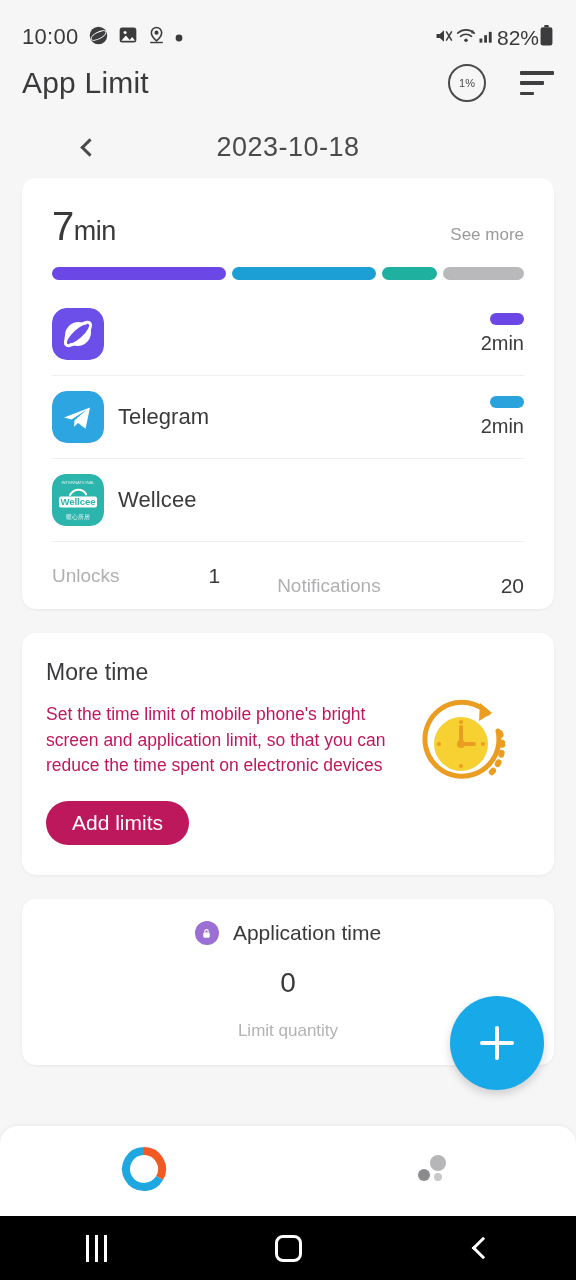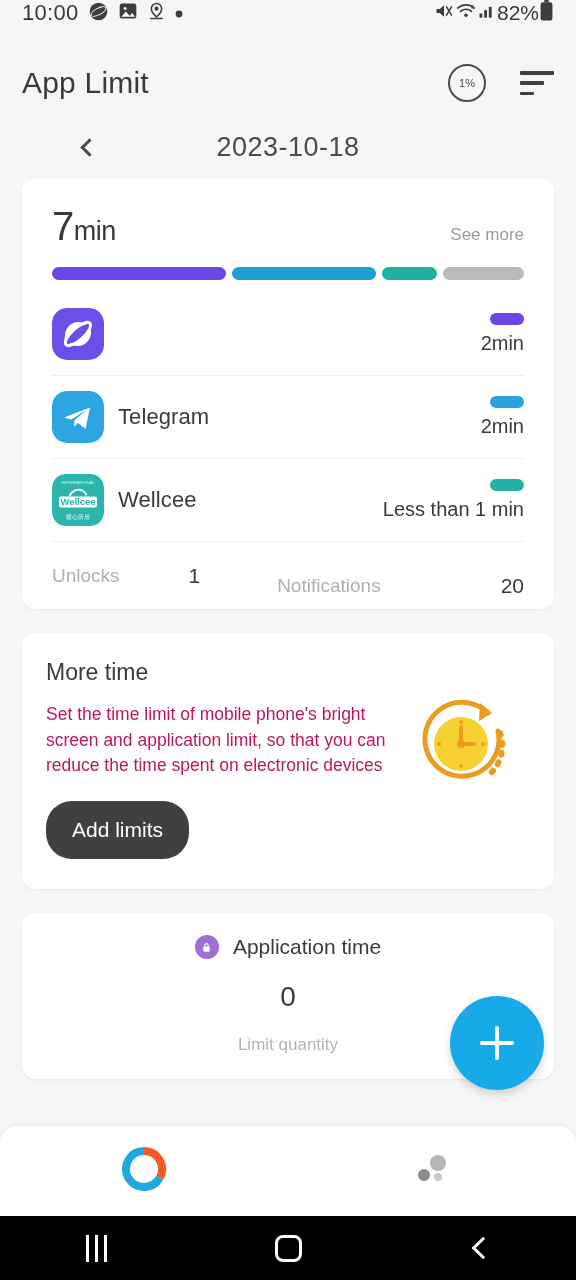--- a/index.html
+++ b/index.html
@@ -6,21 +6,21 @@
   html, body {
     width: 576px; height: 1280px;
     background: #f7f7f7;
     font-family: "Liberation Sans", sans-serif;
     overflow: hidden;
   }
   .screen { position: relative; width: 576px; height: 1280px; background: #f6f6f6; }
 
   
   .statusbar {
-    height: 50px; display: flex; align-items: flex-start;
+    height: 50px; display: flex; align-items: flex-end;
     padding: 0 22px; color: #3c3c3c;
   }
   .sb-left { display: flex; align-items: center; gap: 9px; }
   .sb-time { font-size: 22px; letter-spacing: .3px; color: #39393b; }
   .sb-right { margin-left: auto; display: flex; align-items: center; gap: 0; }
   .sb-batt-text { font-size: 21px; color: #39393b; }
   .icon-sq { display: inline-block; }
 
   
   .appbar {
@@ -71,30 +71,30 @@
     position: relative; overflow: hidden; }
   .app-name { font-size: 22px; color: #3a3a3c; margin-left: 14px; letter-spacing: .1px; }
   .app-right { margin-left: auto; display: flex; flex-direction: column; align-items: flex-end; }
   .app-pill { width: 34px; height: 12px; border-radius: 6px; }
   .app-time { font-size: 20px; color: #3a3a3c; margin-top: 7px; white-space: nowrap; }
 
   .sum-foot { display: flex; align-items: center; height: 68px;
     border-top: 1px solid #efefef; }
   .sf-label { font-size: 19px; color: #b0b0b3; }
   .sf-value { font-size: 21px; color: #3a3a3c; }
-  .sf-g1 { display: flex; align-items: center; gap: 69px; }
+  .sf-g1 { display: flex; align-items: center; gap: 89px; }
   .sf-g2 { margin-left: auto; display: flex; align-items: center; gap: 120px; margin-top: 20px; }
 
   
   .moretime { margin-top: 24px; padding: 26px 24px 30px 24px; position: relative; }
   .mt-title { font-size: 23px; color: #3a3a3c; }
   .mt-desc { font-size: 17.5px; color: #be185d; line-height: 1.47; margin-top: 16px;
     max-width: 340px; }
-  .mt-btn { margin-top: 22px; background: #404040; color: #fff; border: none;
-    border-radius: 26px; height: 58px; padding: 0 26px; font-size: 21px;
+  .mt-btn { margin-top: 22px; background: #be185d; color: #fff; border: none;
+    border-radius: 26px; height: 44px; padding: 0 26px; font-size: 21px;
     font-family: "Liberation Sans", sans-serif; cursor: pointer; }
   .mt-art { position: absolute; right: 40px; top: 58px; width: 104px; height: 104px; }
 
   
   .stats { display: flex; gap: 22px; margin: 24px 22px 0 22px; }
   .stat { flex: 1; background: #fff; border-radius: 14px; padding: 22px 16px 24px 16px;
     box-shadow: 0 1px 3px rgba(0,0,0,.06); text-align: center; }
   .stat-head { display: flex; align-items: center; justify-content: center; gap: 14px; }
   .stat-badge { width: 24px; height: 24px; border-radius: 50%; flex: none;
     display: flex; align-items: center; justify-content: center; }
@@ -266,24 +266,20 @@
           <svg width="52" height="52" viewBox="0 0 52 52">
               <rect width="52" height="52" rx="13" fill="#2cb5ad"></rect>
               <text x="26" y="10" font-size="4.2" fill="#d8f3f1" text-anchor="middle" font-family="Liberation Sans">INTERNATIONAL</text>
               <path d="M18 21c2-3.4 6-5.2 8.6-5.2 2.8 0 5.8 1.7 7.6 4.6" stroke="#fff" stroke-width="2" fill="none" stroke-linecap="round"></path>
               <rect x="7" y="22.5" width="38" height="11" rx="2" fill="#fff"></rect>
               <text x="26" y="31" font-size="9.5" fill="#2cb5ad" text-anchor="middle" font-weight="bold" font-family="Liberation Sans">Wellcee</text>
               <text x="26" y="45" font-size="6" fill="#e6f6f5" text-anchor="middle" font-family="Liberation Sans">暖心所居</text>
             </svg>
         </div>
         <div class="app-name">Wellcee</div>
-        <div class="app-right">
-          <div class="app-pill" style="background: rgb(35, 179, 164);"></div>
-          <div class="app-time">Less than 1 min</div>
-        </div>
       </div>
     </div>
 
     <div class="sum-foot">
       <div class="sf-g1">
         <span class="sf-label">Unlocks</span>
         <span class="sf-value">1</span>
       </div>
       <div class="sf-g2">
         <span class="sf-label">Notifications</span>

